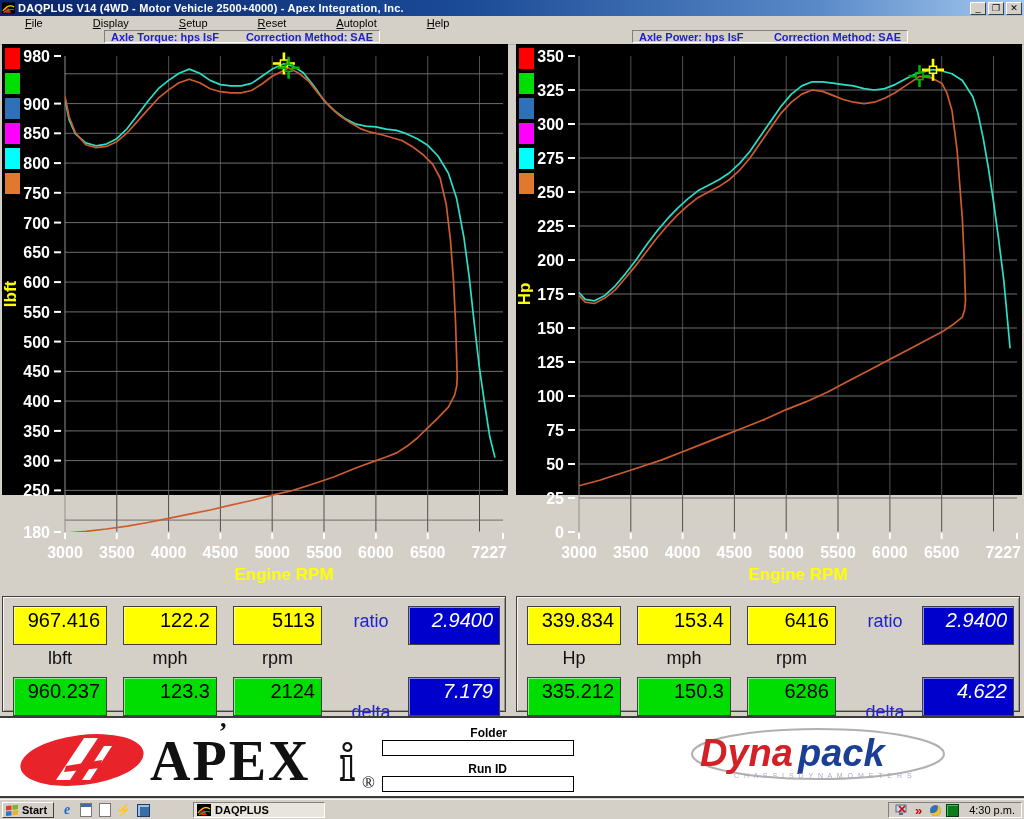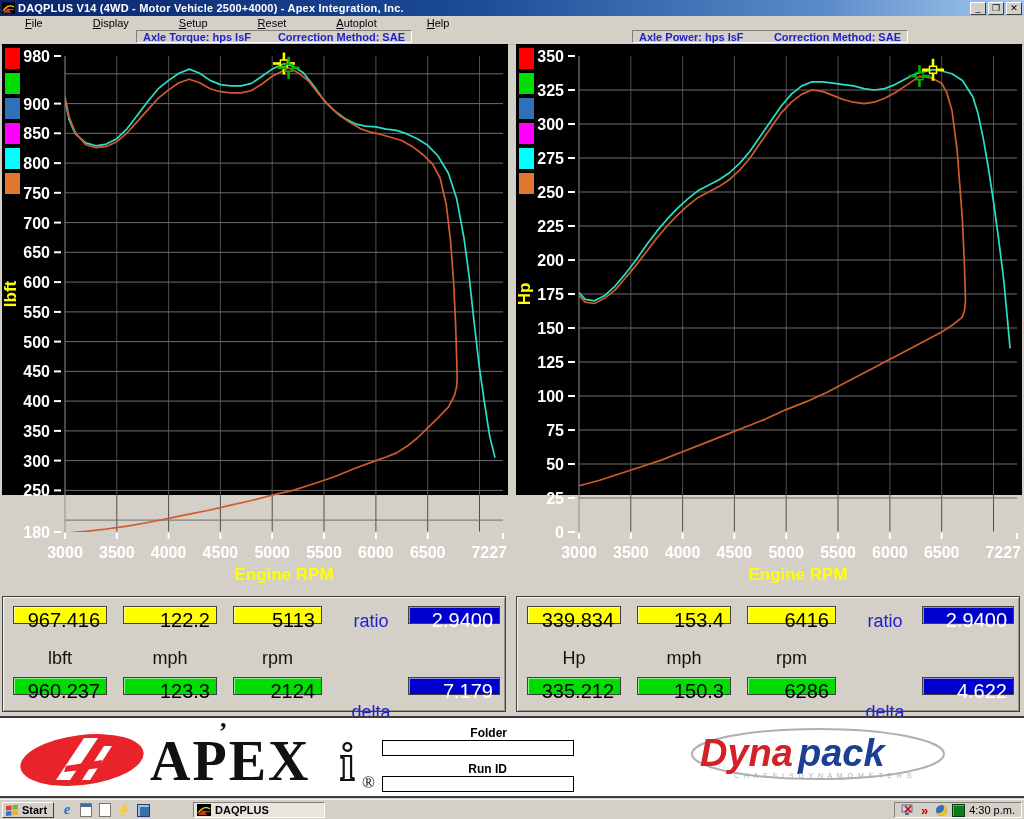--- a/index.html
+++ b/index.html
@@ -24,41 +24,41 @@
   .menu-item{padding:0 25px;cursor:default;}
   .menu-item u{text-decoration:underline;}
 
   
   .headerbar{position:absolute;left:0;top:29px;width:1024px;height:15px;background:#d4d0c8;
     border-bottom:1px solid #b8b4ac;}
   .chart-header{position:absolute;top:1px;height:13px;background:#d4d0c8;
     border:1px solid;border-color:#808080 #fff #fff #808080;
     display:flex;justify-content:space-between;align-items:center;
     font-size:11px;font-weight:bold;color:#2121c8;padding:0 6px;box-sizing:border-box;}
-  .chart-header.left{left:136px;width:276px;}
+  .chart-header.left{left:104px;width:276px;}
   .chart-header.right{left:632px;width:276px;}
 
   
   .chart-panel{position:absolute;top:44px;width:506px;height:451px;background:#000;}
   .chart-panel.left{left:2px;}
   .chart-panel.right{left:516px;}
   .chart-panel svg{display:block;font-family:"Liberation Sans",sans-serif;}
 
   
   .readout-panel{position:absolute;top:596px;width:504px;height:116px;background:#d4d0c8;
     border:1px solid #404040;
     box-shadow:inset 1px 1px 0 #f7f5f0, inset -1px -1px 0 #9a968c;box-sizing:border-box;}
   .readout-panel.left{left:2px;}
   .readout-panel.right{left:516px;}
-  .vbox{position:absolute;height:18px;line-height:27px;font-size:20px;text-align:right;
+  .vbox{position:absolute;height:39px;line-height:27px;font-size:20px;text-align:right;
     padding-right:6px;box-sizing:border-box;border:1px solid #404040;
     box-shadow:inset 1px 1px 0 rgba(255,255,255,.55);}
   .vbox.yellow{background:#ffff00;color:#000;}
   .vbox.green{background:#00dd00;color:#000;}
-  .vbox.blue{background:#0000cc;color:#fff;}
+  .vbox.blue{background:#0000cc;color:#fff;font-style:italic;}
   .c1{left:10px;width:94px;} .c2{left:120px;width:94px;} .c3{left:230px;width:89px;}
   .cb{left:405px;width:92px;}
   .r1{top:9px;} .r2{top:80px;}
   .unit{position:absolute;top:49px;height:24px;line-height:24px;text-align:center;
     font-size:18px;color:#111;}
   .rdlabel{position:absolute;left:336px;width:64px;text-align:center;font-size:18px;
     color:#2222cc;}
   .rl1{top:14px;} .rl2{top:85px;margin-top:20px;}
 
   
@@ -92,21 +92,21 @@
   .media-glyph{color:#c43a1e;font-weight:bold;font-size:12px;}
   .msg-box{width:11px;height:11px;background:#3a6ea5;border:1px solid #1d3e66;
     box-shadow:inset 2px 2px 0 #9cc0e8;}
   .task-btn{position:absolute;left:193px;top:2px;width:132px;height:16px;background:#e8e5dd;
     border:1px solid;border-color:#808080 #fff #fff #808080;display:flex;align-items:center;
     gap:4px;padding:0 3px;box-sizing:border-box;}
   .task-label{font-size:11px;font-weight:bold;color:#000;}
   .tray{position:absolute;right:2px;top:2px;height:16px;border:1px solid;
     border-color:#808080 #fff #fff #808080;display:flex;align-items:center;gap:4px;
     padding:0 6px;box-sizing:border-box;}
-  .tray-time{font-size:11px;color:#000;margin-left:0;}
+  .tray-time{font-size:11px;color:#000;margin-left:6px;}
   .tray-ic{width:13px;height:13px;display:flex;align-items:center;justify-content:center;}
   .chev{color:#cc0000;font-weight:bold;font-size:13px;line-height:13px;}
   .globe{width:11px;height:11px;border-radius:50%;background:#2f71b8;
     box-shadow:inset -3px -3px 0 #f0c030;}
   .netsq{width:11px;height:11px;background:#0c7a1d;border:1px solid #053d0e;
     box-shadow:inset 1px 1px 0 #3fbf57;}
 </style>
 </head>
 <body>
 

